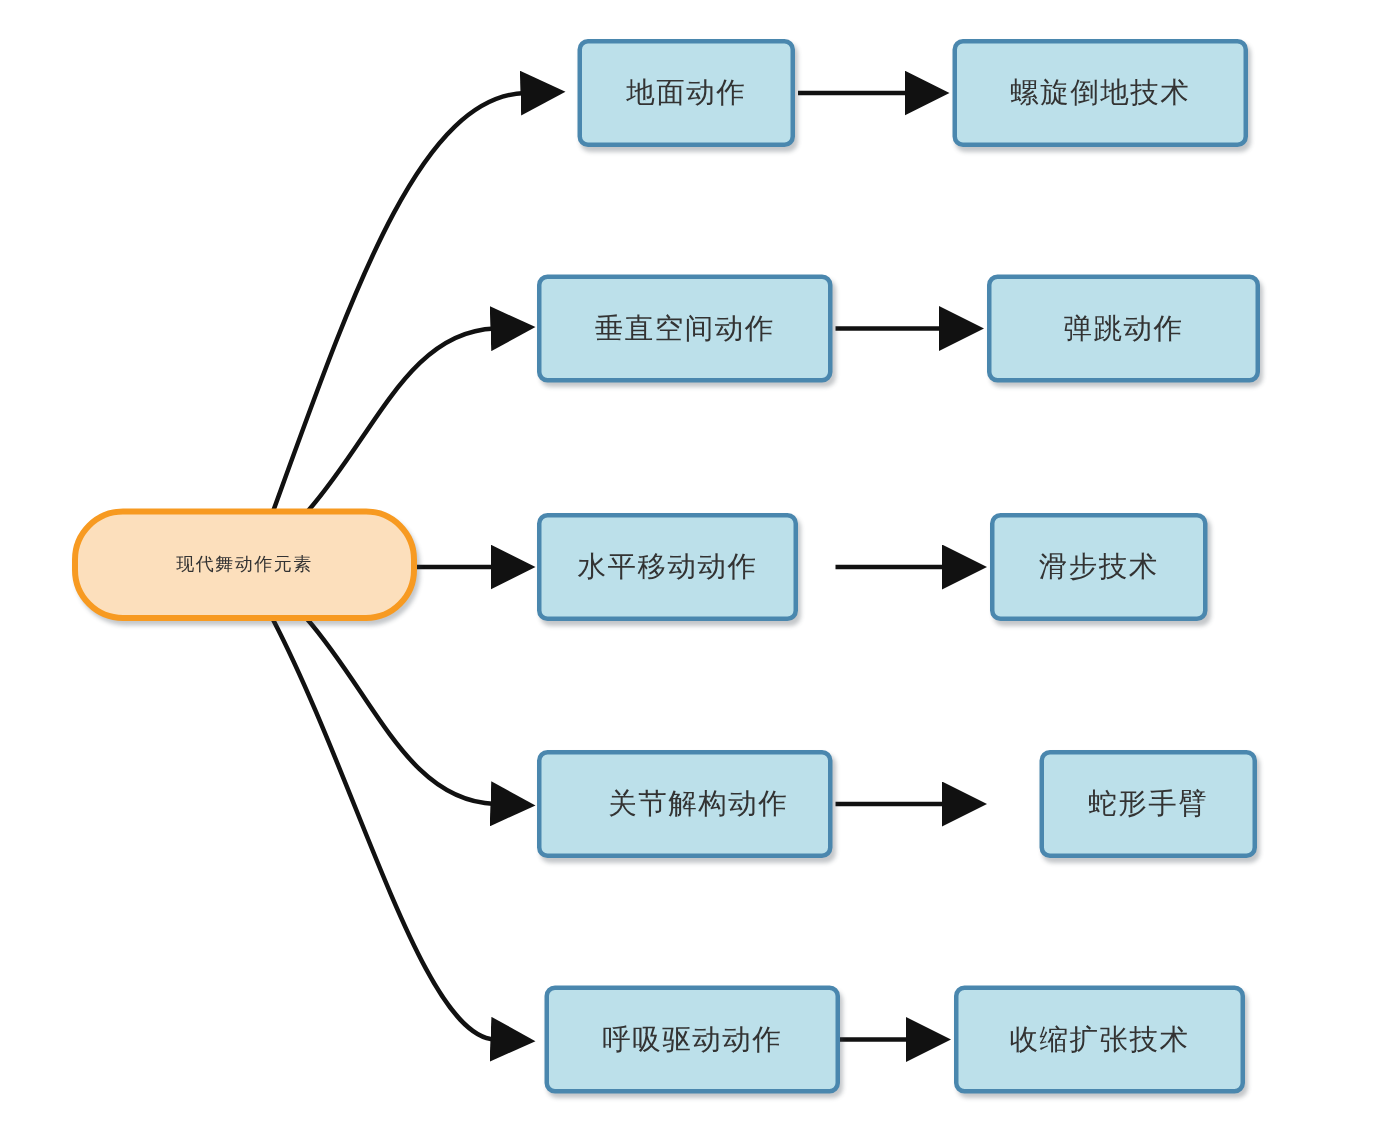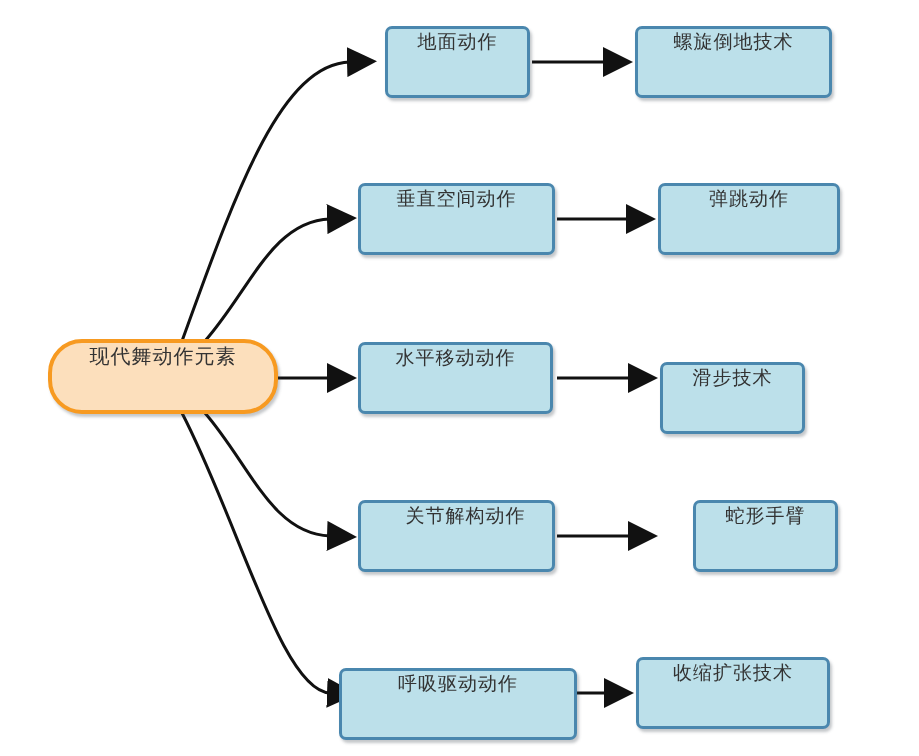--- a/index.html
+++ b/index.html
@@ -24,47 +24,48 @@
   svg.edges path.edge{
     fill:none;
     stroke:var(--edge-color);
     stroke-width:3;
     stroke-linecap:butt;
   }
   svg.edges marker path{fill:var(--edge-color);}
   .node{
     position:absolute;
     display:flex;
+    align-items:center;
     justify-content:center;
     background:var(--node-fill);
     border:3px solid var(--node-border);
     border-radius:7px;
     box-shadow:2px 3px 3px rgba(60,70,80,0.30);
     color:var(--text-color);
     font-size:19px;
     letter-spacing:1px;
     cursor:default;
   }
   .node .lbl{white-space:nowrap;}
   .root{
     background:var(--root-fill);
     border:4px solid var(--root-border);
     border-radius:34px;
-    font-size:20px;
+    font-size:12px;
   }
   
   .n-root{left:48px;  top:339px; width:230px; height:75px;}
   .n-c1{left:385px; top:26px;  width:145px; height:72px;}
   .n-c2{left:358px; top:183px; width:197px; height:72px;}
-  .n-c3{left:358px; top:342px; width:195px; height:72px;}
+  .n-c3{left:358px; top:342px; width:174px; height:72px;}
   .n-c4{left:358px; top:500px; width:197px; height:72px;padding-left:18px;}
-  .n-c5{left:339px; top:657px; width:238px; height:72px;margin-top:11px;}
+  .n-c5{left:363px; top:657px; width:197px; height:72px;}
   .n-t1{left:635px; top:26px;  width:197px; height:72px;}
   .n-t2{left:658px; top:183px; width:182px; height:72px;}
-  .n-t3{left:660px; top:342px; width:145px; height:72px;margin-top:20px;}
+  .n-t3{left:660px; top:342px; width:145px; height:72px;}
   .n-t4{left:660px; top:500px; width:145px; height:72px;margin-left:33px;}
   .n-t5{left:636px; top:657px; width:194px; height:72px;}
 </style>
 </head>
 <body>
 
 <div class="canvas">
 
   <svg class="edges" viewBox="0 0 919 756">
     <defs>

